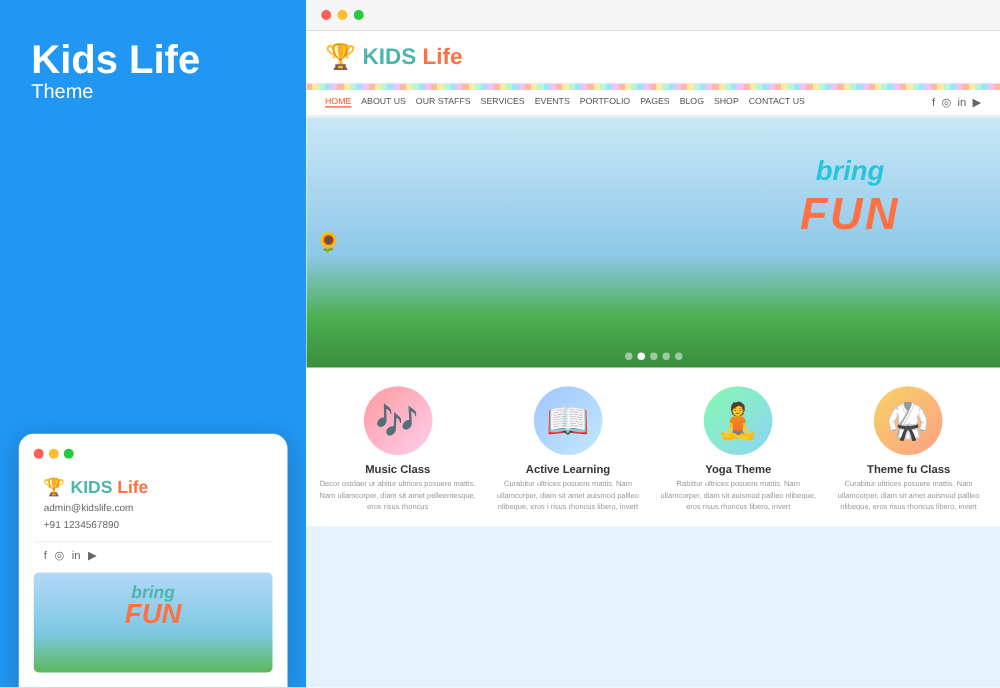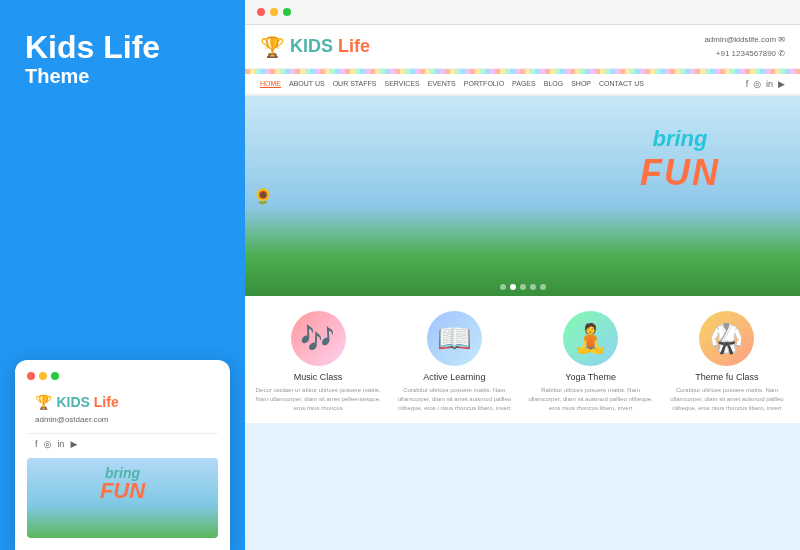--- a/index.html
+++ b/index.html
@@ -20,22 +20,22 @@
       flex-shrink: 0;
       position: relative;
     }
     .left-title {
       font-size: 32px;
       font-weight: 900;
       color: #fff;
       line-height: 1.1;
     }
     .left-subtitle {
-      font-size: 20px;
-      font-weight: 700;
+      font-size: 16px;
+      font-weight: 400;
       color: #fff;
       margin-bottom: 8px;
     }
     .left-by {
       font-size: 13px;
       color: rgba(255,255,255,0.85);
     }
 
     
     .mobile-card {
@@ -296,21 +296,21 @@
       justify-content: center;
       font-size: 28px;
     }
     .avatar-music { background: linear-gradient(135deg, #ff9a9e, #fecfef); }
     .avatar-learning { background: linear-gradient(135deg, #a1c4fd, #c2e9fb); }
     .avatar-yoga { background: linear-gradient(135deg, #84fab0, #8fd3f4); }
     .avatar-kungfu { background: linear-gradient(135deg, #f6d365, #fda085); }
 
     .class-name {
       font-size: 9px;
-      font-weight: 400;
+      font-weight: 700;
       color: #333;
       margin-bottom: 4px;
     }
     .class-desc {
       font-size: 6px;
       color: #999;
       line-height: 1.5;
     }
   </style>
 </head>
@@ -329,21 +329,22 @@
 
     <div class="mobile-header">
       <div class="mobile-logo-row">
         <span class="trophy-icon-small">🏆</span>
         <span class="mobile-logo-text">
           <span class="kids-small">KIDS</span>
           <span class="life-small">Life</span>
         </span>
       </div>
       <div class="mobile-contact">
-        <div>admin@ostdaer.com</div>
+        <div>admin@kidslife.com</div>
+        <div>+91 1234567890</div>
       </div>
     </div>
 
 
     <div class="mobile-social-row">
       <span>f</span>
       <span>◎</span>
       <span>in</span>
       <span>▶</span>
     </div>
@@ -367,24 +368,20 @@
 
   <div class="website-preview">
 
     <div class="site-header">
       <div class="site-logo-row">
         <span class="trophy-big">🏆</span>
         <span class="site-logo-text">
           <span class="kids-color">KIDS</span>
           <span class="life-color">Life</span>
         </span>
-      </div>
-      <div class="site-contact">
-        <div>admin@kidslife.com ✉</div>
-        <div>+91 1234567890 ✆</div>
       </div>
     </div>
 
     <div style="height:5px; background: repeating-linear-gradient(90deg, #ff7043 0,#ff7043 5px,#ffd740 5px,#ffd740 10px,#69f0ae 10px,#69f0ae 15px,#40c4ff 15px,#40c4ff 20px,#ea80fc 20px,#ea80fc 25px); opacity:0.5;"></div>
 
     <div class="site-nav">
       <div class="nav-links">
         <span class="nav-link active">HOME</span>
         <span class="nav-link">ABOUT US</span>
         <span class="nav-link">OUR STAFFS</span>

